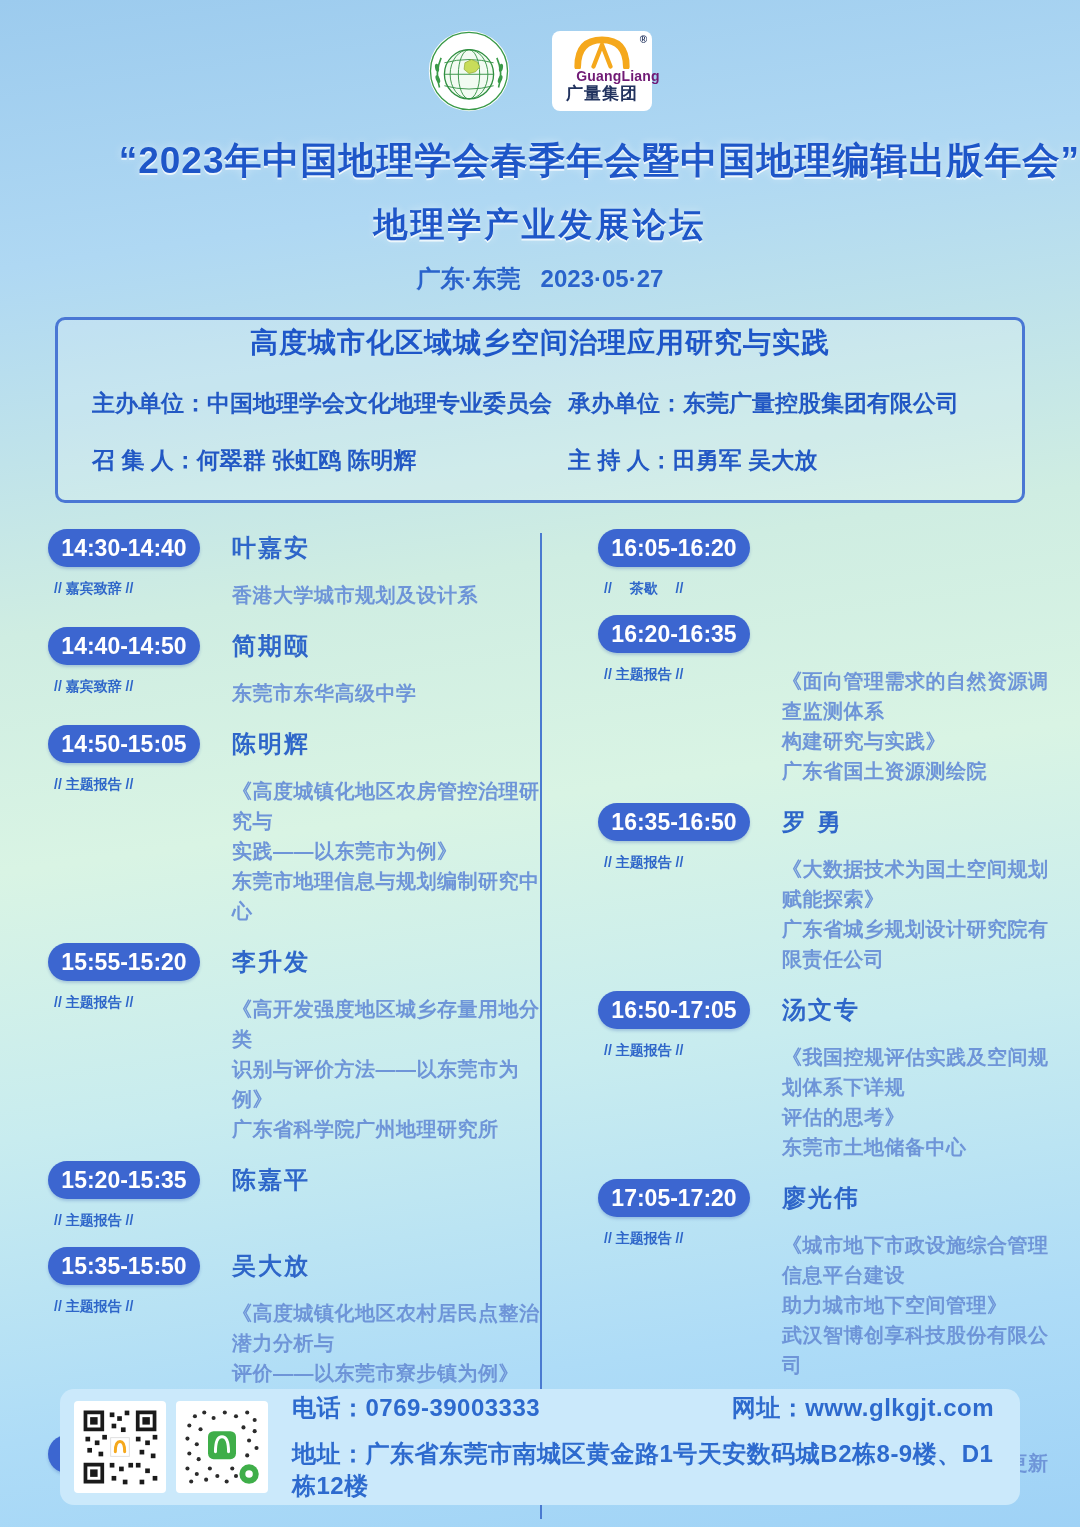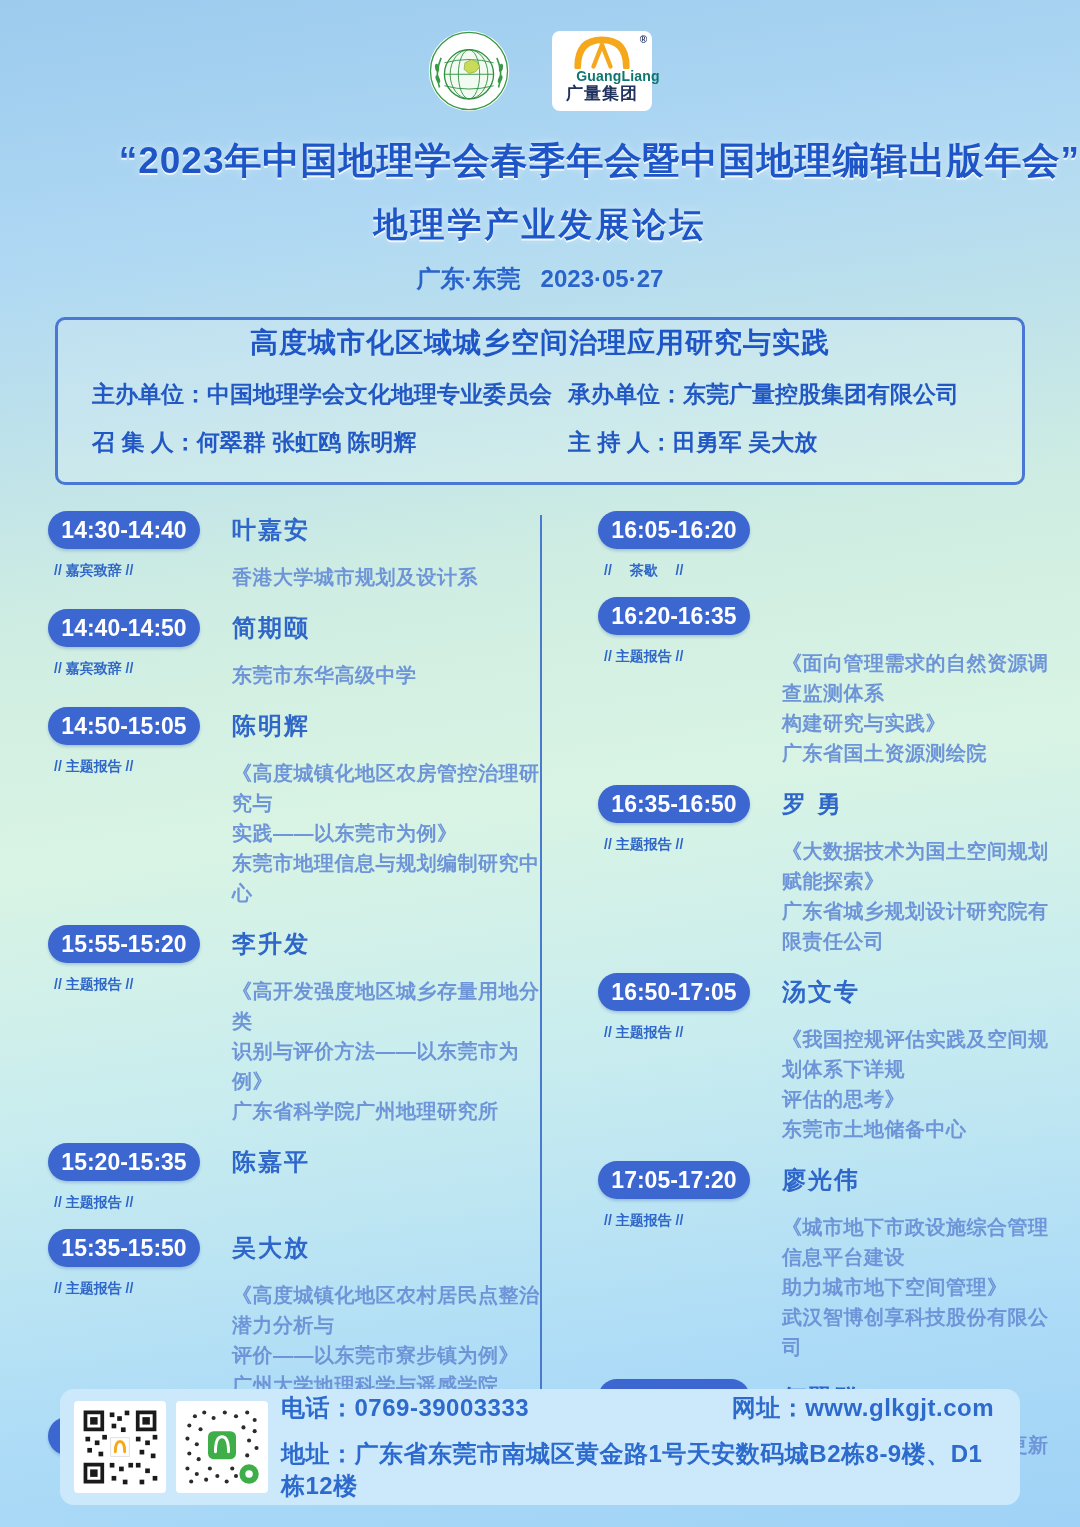--- a/index.html
+++ b/index.html
@@ -15,42 +15,42 @@
   
   .logos { display:flex; justify-content:center; align-items:center; gap:42px; padding-top:30px; }
   .emblem { width:82px; height:82px; }
   .gl-logo {
     width:100px; height:80px; background:#fff; border-radius:8px;
     display:flex; flex-direction:column; align-items:center; justify-content:flex-start;
     padding-top:4px; position:relative;
   }
   .gl-arch { width:64px; height:34px; }
   .gl-reg { position:absolute; top:3px; right:5px; font-size:10px; color:#21325e; font-weight:bold; }
-  .gl-en { font-size:14px; font-weight:bold; color:#0f766e; line-height:15px; letter-spacing:.2px;margin-left:32px; }
+  .gl-en { font-size:14px; font-weight:bold; color:#701a75; line-height:15px; letter-spacing:.2px;margin-left:32px; }
   .gl-cn { font-size:17px; font-weight:bold; color:#21325e; line-height:20px; letter-spacing:1px; }
   .title1 {
     margin-top:24px; text-align:right;
     font-size:37px; font-weight:bold; color:#1E56C8; letter-spacing:1px;
     text-shadow:0 2px 0 rgba(255,255,255,.75), 0 0 8px rgba(255,255,255,.5);
   }
   .title2 {
     margin-top:16px; text-align:center;
     font-size:34px; font-weight:bold; color:#1E56C8; letter-spacing:3px;
     text-shadow:0 2px 0 rgba(255,255,255,.75), 0 0 8px rgba(255,255,255,.5);
   }
   .loc { margin-top:15px; text-align:center; font-size:24px; font-weight:bold; color:#2A63CB; white-space:pre; }
   
   .forum-box {
     margin:22px 55px 0;
     border:3px solid #4A77D4; border-radius:10px;
     background:rgba(255,255,255,.16);
     padding:4px 34px 24px;
   }
   .forum-title { text-align:center; font-size:28px; font-weight:bold; color:#1E56C8; letter-spacing:1px; }
-  .forum-row { display:flex; justify-content:space-between; margin-top:17px; }
+  .forum-row { display:flex; justify-content:space-between; margin-top:26px; }
   .forum-item { font-size:23px; font-weight:bold; color:#2258C4; white-space:pre; }
   .forum-row .right { width:420px; }
   
   .schedule { position:relative; display:flex; margin-top:26px; padding:0 20px 0 48px; }
   .schedule::before {
     content:""; position:absolute; left:540px; top:4px; bottom:6px; width:2px; background:#4A7AD0;
   }
   .col { width:50%; }
   .col.right-col { padding-left:44px; }
   .entry {
@@ -72,21 +72,21 @@
   .dline:empty { display:none; }
   .speaker:empty { min-height:0; }
   
   .footer {
     position:absolute; left:60px; right:60px; bottom:22px; height:116px;
     background:#CBE9FB; border-radius:14px;
     display:flex; align-items:center; padding:0 26px 0 14px;
   }
   .qr { width:92px; height:92px; background:#fff; border-radius:4px; padding:4px; flex:0 0 auto; }
   .qr + .qr { margin-left:10px; }
-  .contact { flex:1; margin-left:13px; display:flex; flex-direction:column; gap:14px; }
+  .contact { flex:1; margin-left:24px; display:flex; flex-direction:column; gap:14px; }
   .c-row1 { display:flex; justify-content:space-between; }
   .c-item { font-size:24px; font-weight:bold; color:#2D6ACE; letter-spacing:.5px; }
 </style>
 </head>
 <body>
 
 <div class="poster">
 
   <div class="logos">
     <svg class="emblem" viewBox="0 0 100 100">

